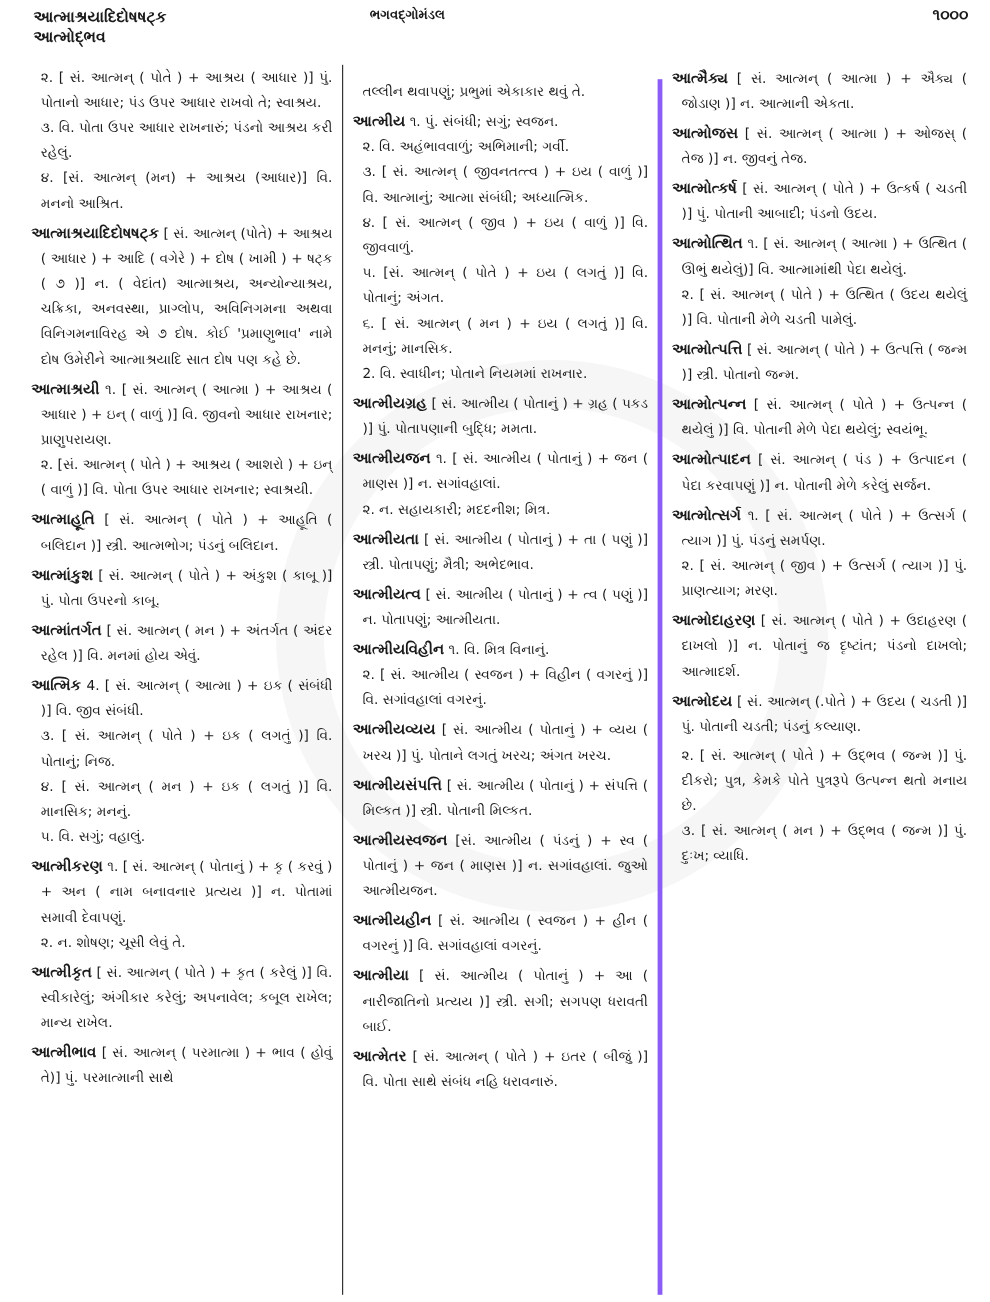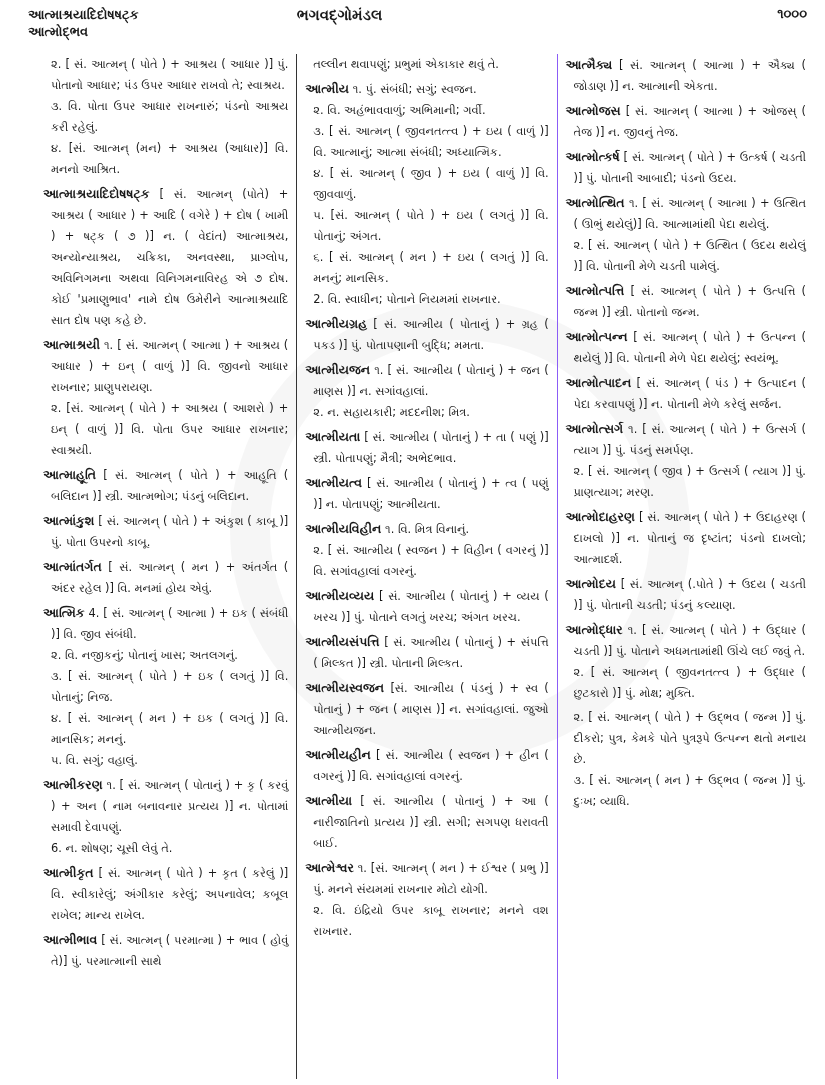--- a/index.html
+++ b/index.html
@@ -2,26 +2,26 @@
 <html><head>
 <meta charset="utf-8">
 <style>
   html, body { margin: 0; padding: 0; background: #ffffff; }
   body {
     width: 825px; height: 1085px; overflow: hidden; position: relative;
     font-family: "DejaVu Sans", sans-serif; color: #1a1a1a;
   }
   .header { position: absolute; left: 0; top: 0; width: 825px; height: 52px; }
   .hdr-left { position: absolute; left: 28px; top: 6px; font-weight: bold; font-size: 13px; line-height: 17px; }
-  .hdr-center { position: absolute; left: 0; width: 679px; top: 6px; text-align: center; font-weight: bold; font-size: 15px; }
+  .hdr-center { position: absolute; left: 0; width: 679px; top: 6px; text-align: center; font-weight: bold; font-size: 11px; }
   .hdr-right { position: absolute; right: 18px; top: 6px; font-weight: bold; font-size: 13px; }
   .columns { position: absolute; top: 54px; left: 24px; width: 790px; height: 1025px; display: flex; }
   .col { box-sizing: border-box; padding: 0 8px; font-size: 11.4px; line-height: 21px; overflow: hidden; }
-  .col1 { width: 262px; border-right: 1px solid #333; padding-left: 2px; margin-left: 17px; }
-  .col2 { width: 266px; border-right: 1px solid #8b5cf6; }
+  .col1 { width: 262px; border-right: 1px solid #333; padding-left: 2px; }
+  .col2 { width: 266px; border-right: 4px solid #8b5cf6; margin-top: 12px; }
   .col3 { width: 262px; }
   .entry { margin-bottom: 3px; text-align: justify; }
   .sense { display: block; padding-left: 8px; }
   .hw { font-weight: bold; font-size: 12.5px; margin-left: -8px; }
   .watermark {
     position: absolute; left: 230px; top: 300px; width: 380px; height: 380px;
     border-radius: 50%; border: 40px solid rgba(0,0,0,0.035); pointer-events: none;
   }
 </style>
 </head>
@@ -56,28 +56,27 @@
         <span class="sense"><span class="hw">આત્માહૂતિ</span> <span>[ સં. આત્મન્ ( પોતે ) + આહૂતિ ( બલિદાન )] સ્ત્રી. આત્મભોગ; પંડનું બલિદાન.</span></span>
       </div>
       <div class="entry">
         <span class="sense"><span class="hw">આત્માંકુશ</span> <span>[ સં. આત્મન્ ( પોતે ) + અંકુશ ( કાબૂ )] પું. પોતા ઉપરનો કાબૂ.</span></span>
       </div>
       <div class="entry">
         <span class="sense"><span class="hw">આત્માંતર્ગત</span> <span>[ સં. આત્મન્ ( મન ) + અંતર્ગત ( અંદર રહેલ )] વિ. મનમાં હોય એવું.</span></span>
       </div>
       <div class="entry">
         <span class="sense"><span class="hw">આત્મિક</span> <span>4. [ સં. આત્મન્ ( આત્મા ) + ઇક ( સંબંધી )] વિ. જીવ સંબંધી.</span></span>
-        <span class="sense"><span>૨. વિ. નજીકનું; પોતાનું ખાસ; અતલગનું.</span></span>
         <span class="sense"><span>૩. [ સં. આત્મન્ ( પોતે ) + ઇક ( લગતું )] વિ. પોતાનું; નિજ.</span></span>
         <span class="sense"><span>૪. [ સં. આત્મન્ ( મન ) + ઇક ( લગતું )] વિ. માનસિક; મનનું.</span></span>
         <span class="sense"><span>૫. વિ. સગું; વહાલું.</span></span>
       </div>
       <div class="entry">
         <span class="sense"><span class="hw">આત્મીકરણ</span> <span>૧. [ સં. આત્મન્ ( પોતાનું ) + કૃ ( કરવું ) + અન ( નામ બનાવનાર પ્રત્યય )] ન. પોતામાં સમાવી દેવાપણું.</span></span>
-        <span class="sense"><span>6. ન. શોષણ; ચૂસી લેવું તે.</span></span>
+        <span class="sense"><span>૨. ન. શોષણ; ચૂસી લેવું તે.</span></span>
       </div>
       <div class="entry">
         <span class="sense"><span class="hw">આત્મીકૃત</span> <span>[ સં. આત્મન્ ( પોતે ) + કૃત ( કરેલું )] વિ. સ્વીકારેલું; અંગીકાર કરેલું; અપનાવેલ; કબૂલ રાખેલ; માન્ય રાખેલ.</span></span>
       </div>
       <div class="entry">
         <span class="sense"><span class="hw">આત્મીભાવ</span> <span>[ સં. આત્મન્ ( પરમાત્મા ) + ભાવ ( હોવું તે)] પું. પરમાત્માની સાથે</span></span>
       </div>
     </div>
   <div class="col col2">
       <div class="entry">
@@ -118,22 +117,21 @@
       <div class="entry">
         <span class="sense"><span class="hw">આત્મીયસ્વજન</span> <span>[સં. આત્મીય ( પંડનું ) + સ્વ ( પોતાનું ) + જન ( માણસ )] ન. સગાંવહાલાં. જુઓ આત્મીયજન.</span></span>
       </div>
       <div class="entry">
         <span class="sense"><span class="hw">આત્મીયહીન</span> <span>[ સં. આત્મીય ( સ્વજન ) + હીન ( વગરનું )] વિ. સગાંવહાલાં વગરનું.</span></span>
       </div>
       <div class="entry">
         <span class="sense"><span class="hw">આત્મીયા</span> <span>[ સં. આત્મીય ( પોતાનું ) + આ ( નારીજાતિનો પ્રત્યય )] સ્ત્રી. સગી; સગપણ ધરાવતી બાઈ.</span></span>
       </div>
       <div class="entry">
-        <span class="sense"><span class="hw">આત્મેશ્વર</span> <span>૧. [સં. આત્મન્ ( મન ) + ઈશ્વર ( પ્રભુ )] પું. મનને સંયમમાં રાખનાર મોટો યોગી.</span></span>
-        <span class="sense"><span>૨. વિ. ઇંદ્રિયો ઉપર કાબૂ રાખનાર; મનને વશ રાખનાર.</span></span>
+        <span class="sense"><span class="hw">આત્મેતર</span> <span>[ સં. આત્મન્ ( પોતે ) + ઇતર ( બીજું )] વિ. પોતા સાથે સંબંધ નહિ ધરાવનારું.</span></span>
       </div>
     </div>
   <div class="col col3">
       <div class="entry">
         <span class="sense"><span class="hw">આત્મૈક્ય</span> <span>[ સં. આત્મન્ ( આત્મા ) + ઐક્ય ( જોડાણ )] ન. આત્માની એકતા.</span></span>
       </div>
       <div class="entry">
         <span class="sense"><span class="hw">આત્મોજસ</span> <span>[ સં. આત્મન્ ( આત્મા ) + ઓજસ્ ( તેજ )] ન. જીવનું તેજ.</span></span>
       </div>
       <div class="entry">
@@ -156,21 +154,17 @@
         <span class="sense"><span class="hw">આત્મોત્સર્ગ</span> <span>૧. [ સં. આત્મન્ ( પોતે ) + ઉત્સર્ગ ( ત્યાગ )] પું. પંડનું સમર્પણ.</span></span>
         <span class="sense"><span>૨. [ સં. આત્મન્ ( જીવ ) + ઉત્સર્ગ ( ત્યાગ )] પું. પ્રાણત્યાગ; મરણ.</span></span>
       </div>
       <div class="entry">
         <span class="sense"><span class="hw">આત્મોદાહરણ</span> <span>[ સં. આત્મન્ ( પોતે ) + ઉદાહરણ ( દાખલો )] ન. પોતાનું જ દૃષ્ટાંત; પંડનો દાખલો; આત્માદર્શ.</span></span>
       </div>
       <div class="entry">
         <span class="sense"><span class="hw">આત્મોદય</span> <span>[ સં. આત્મન્ (.પોતે ) + ઉદય ( ચડતી )] પું. પોતાની ચડતી; પંડનું કલ્યાણ.</span></span>
       </div>
       <div class="entry">
-        <span class="sense"><span class="hw">આત્મોદ્ધાર</span> <span>૧. [ સં. આત્મન્ ( પોતે ) + ઉદ્ધાર ( ચડતી )] પું. પોતાને અધમતામાંથી ઊંચે લઈ જવું તે.</span></span>
-        <span class="sense"><span>૨. [ સં. આત્મન્ ( જીવનતત્ત્વ ) + ઉદ્ધાર ( છુટકારો )] પું. મોક્ષ; મુક્તિ.</span></span>
-      </div>
-      <div class="entry">
         <span class="sense"><span>૨. [ સં. આત્મન્ ( પોતે ) + ઉદ્ભવ ( જન્મ )] પું. દીકરો; પુત્ર, કેમકે પોતે પુત્રરૂપે ઉત્પન્ન થતો મનાય છે.</span></span>
         <span class="sense"><span>૩. [ સં. આત્મન્ ( મન ) + ઉદ્ભવ ( જન્મ )] પું. દુઃખ; વ્યાધિ.</span></span>
       </div>
     </div>
 </div>
 
 </body></html>

